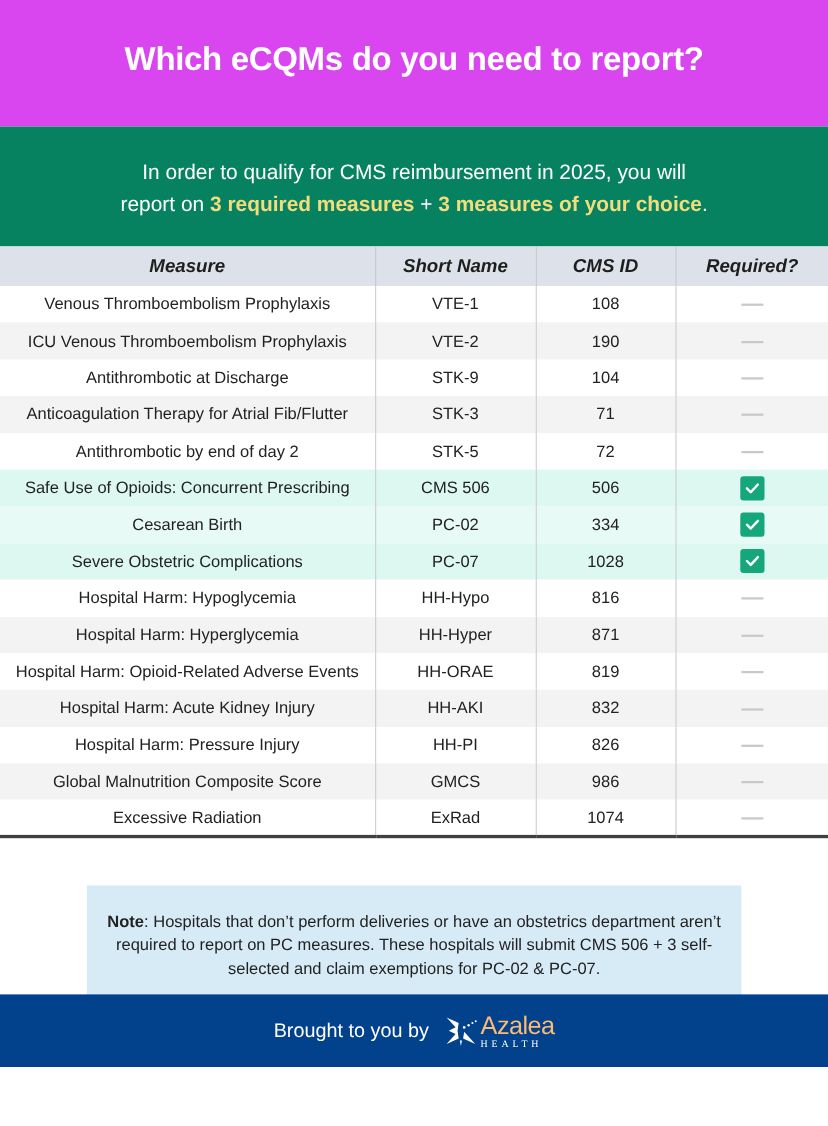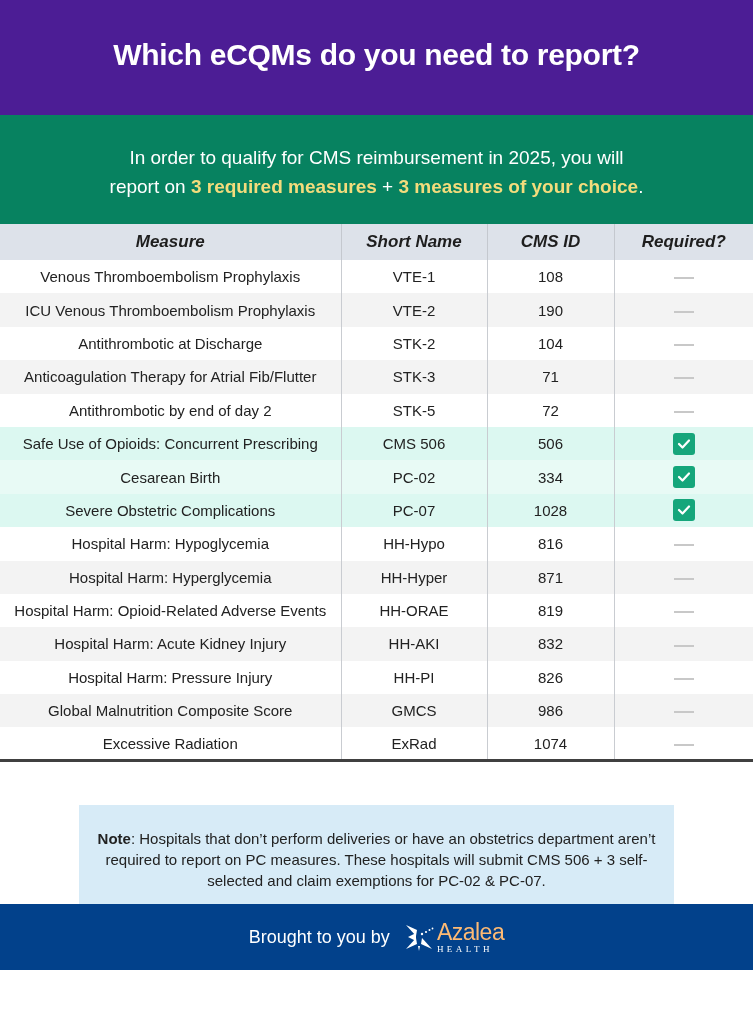--- a/index.html
+++ b/index.html
@@ -1,21 +1,21 @@
 <!DOCTYPE html>
 <html><head>
   <meta charset="utf-8">
   <style>
     * { box-sizing: border-box; margin: 0; padding: 0; }
     html, body { width: 753px; height: 1024px; background: #ffffff; overflow: hidden; }
     body { font-family: "Liberation Sans", "DejaVu Sans", sans-serif; color: #222; position: relative; }
 
     .title-band {
       position: absolute; left: 0; top: 0; width: 753px; height: 115px;
-      background: #4c1d95; display: flex; align-items: center; justify-content: center;
+      background: #d946ef; display: flex; align-items: center; justify-content: center;
     }
     .title-band h1 {
       color: #ffffff; font-size: 30px; font-weight: bold; letter-spacing: -0.3px;
       margin-top: -6px;
     }
 
     .intro-band {
       position: absolute; left: 0; top: 115px; width: 753px; height: 109px;
       background: #078260; display: flex; align-items: center; justify-content: center;
       text-align: center;
@@ -107,21 +107,21 @@
           <td><span class="dash"></span></td>
         </tr>
         <tr class="even">
           <td>ICU Venous Thromboembolism Prophylaxis</td>
           <td>VTE-2</td>
           <td>190</td>
           <td><span class="dash"></span></td>
         </tr>
         <tr class="odd">
           <td>Antithrombotic at Discharge</td>
-          <td>STK-2</td>
+          <td>STK-9</td>
           <td>104</td>
           <td><span class="dash"></span></td>
         </tr>
         <tr class="even">
           <td>Anticoagulation Therapy for Atrial Fib/Flutter</td>
           <td>STK-3</td>
           <td>71</td>
           <td><span class="dash"></span></td>
         </tr>
         <tr class="odd">

